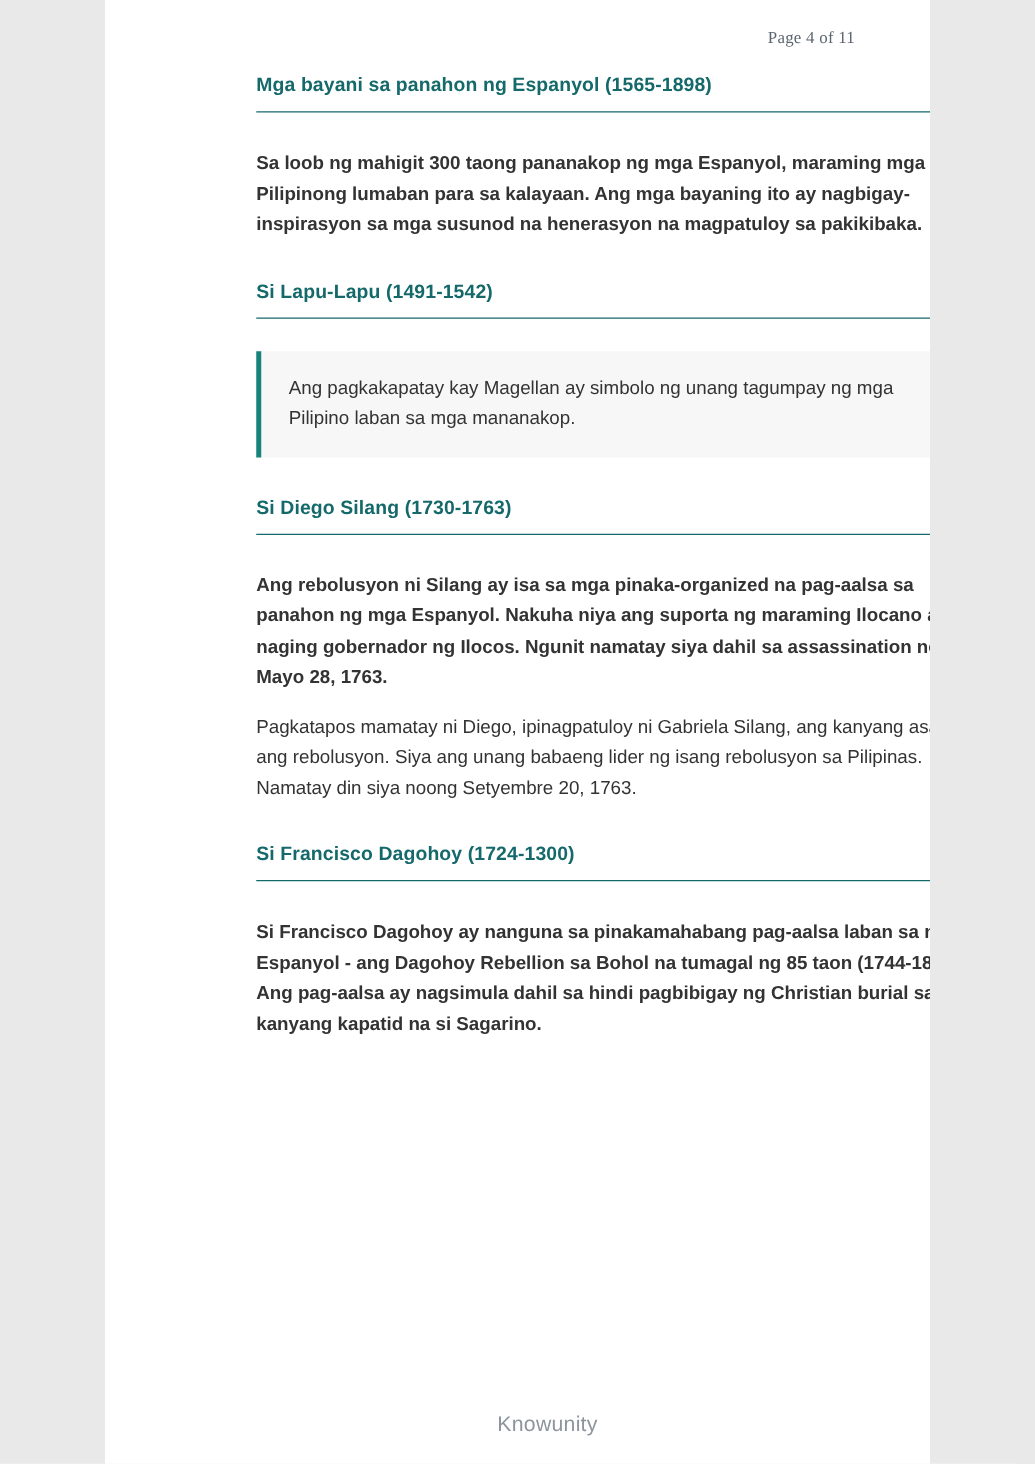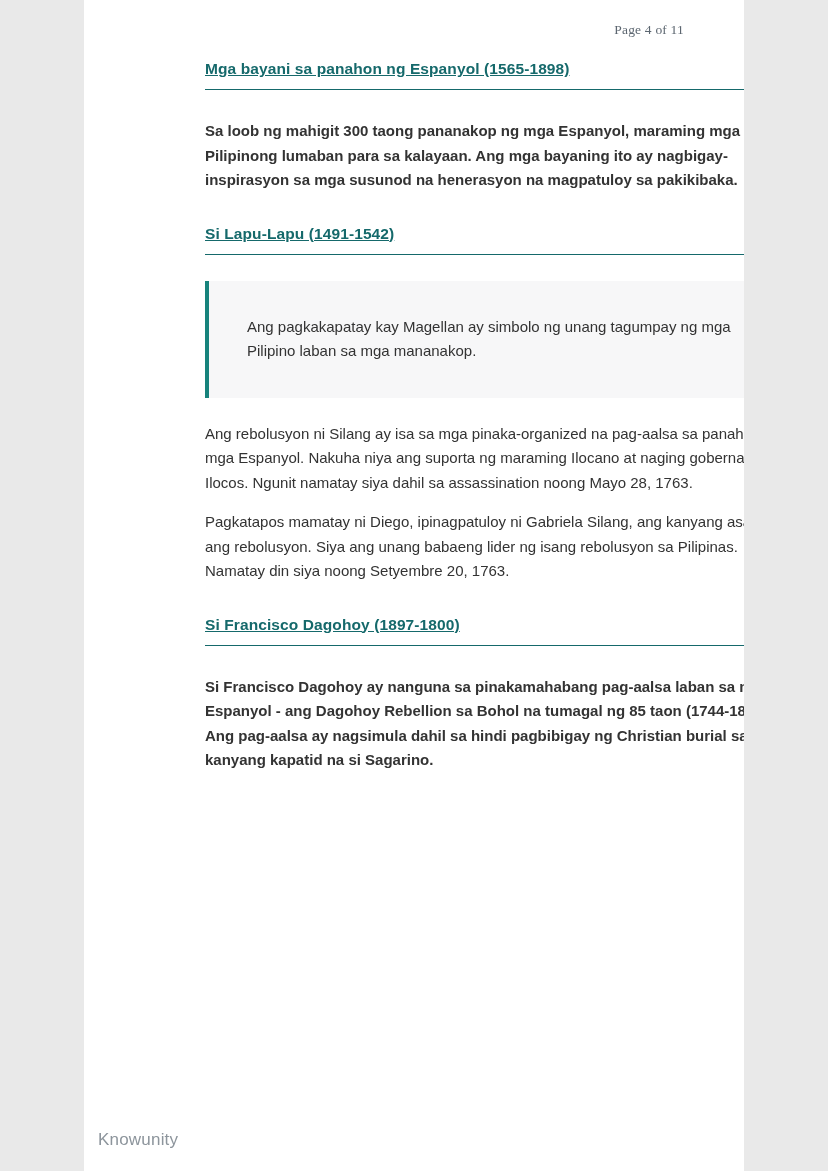--- a/index.html
+++ b/index.html
@@ -40,21 +40,20 @@
     width:586px;
   }
   .section-heading{
     color:var(--accent-teal);
     font-size:15.5px;
     font-weight:700;
     margin:32px 0 0 0;
     padding-bottom:11px;
     border-bottom:1.5px solid var(--accent-teal);
     letter-spacing:.1px;
-    text-decoration:underline;
   }
   .section:first-child .section-heading{
     margin-top:0;
   }
   .para{
     font-size:15px;
     line-height:24.5px;
     color:var(--body-text);
     margin:15px 0;
   }
@@ -62,28 +61,28 @@
     margin-top:29px;
     font-weight:bold;
   }
   .quote{
     background:var(--quote-bg);
     border-left:4px solid var(--quote-border);
     padding:18px 30px 18px 22px;
     margin:26px 0 24px 0;
   }
   .quote .para{
-    margin:16px;
+    margin:0;
   }
   .footer-brand{
     position:absolute;
     bottom:21px;
-    left:0;
+    left:17px;
     width:100%;
-    text-align:left;
+    text-align:center;
     font-size:17px;
     color:var(--muted-gray);
     letter-spacing:.2px;
     padding-left:14px;
   }
 </style>
 </head>
 <body>
 
 <div class="page">
@@ -98,26 +97,27 @@
     </div>
 
     <div class="section">
       <h2 class="section-heading">Si Lapu-Lapu (1491-1542)</h2>
       <div class="quote">
         <p class="para">Ang pagkakapatay kay Magellan ay simbolo ng unang tagumpay ng mga Pilipino laban sa mga mananakop.</p>
       </div>
     </div>
 
     <div class="section">
+      <h2 class="section-heading">Si Diego Silang (1730-1763)</h2>
       <p class="para">Ang rebolusyon ni Silang ay isa sa mga pinaka-organized na pag-aalsa sa panahon ng mga Espanyol. Nakuha niya ang suporta ng maraming Ilocano at naging gobernador ng Ilocos. Ngunit namatay siya dahil sa assassination noong Mayo 28, 1763.</p>
       <p class="para">Pagkatapos mamatay ni Diego, ipinagpatuloy ni Gabriela Silang, ang kanyang asawa, ang rebolusyon. Siya ang unang babaeng lider ng isang rebolusyon sa Pilipinas. Namatay din siya noong Setyembre 20, 1763.</p>
     </div>
 
     <div class="section">
-      <h2 class="section-heading">Si Francisco Dagohoy (1897-1800)</h2>
+      <h2 class="section-heading">Si Francisco Dagohoy (1724-1300)</h2>
       <p class="para">Si Francisco Dagohoy ay nanguna sa pinakamahabang pag-aalsa laban sa mga Espanyol - ang Dagohoy Rebellion sa Bohol na tumagal ng 85 taon (1744-1829). Ang pag-aalsa ay nagsimula dahil sa hindi pagbibigay ng Christian burial sa kanyang kapatid na si Sagarino.</p>
     </div>
 
   </div>
 
   <div class="footer-brand">Knowunity</div>
 
 </div>
 
 </body></html>

